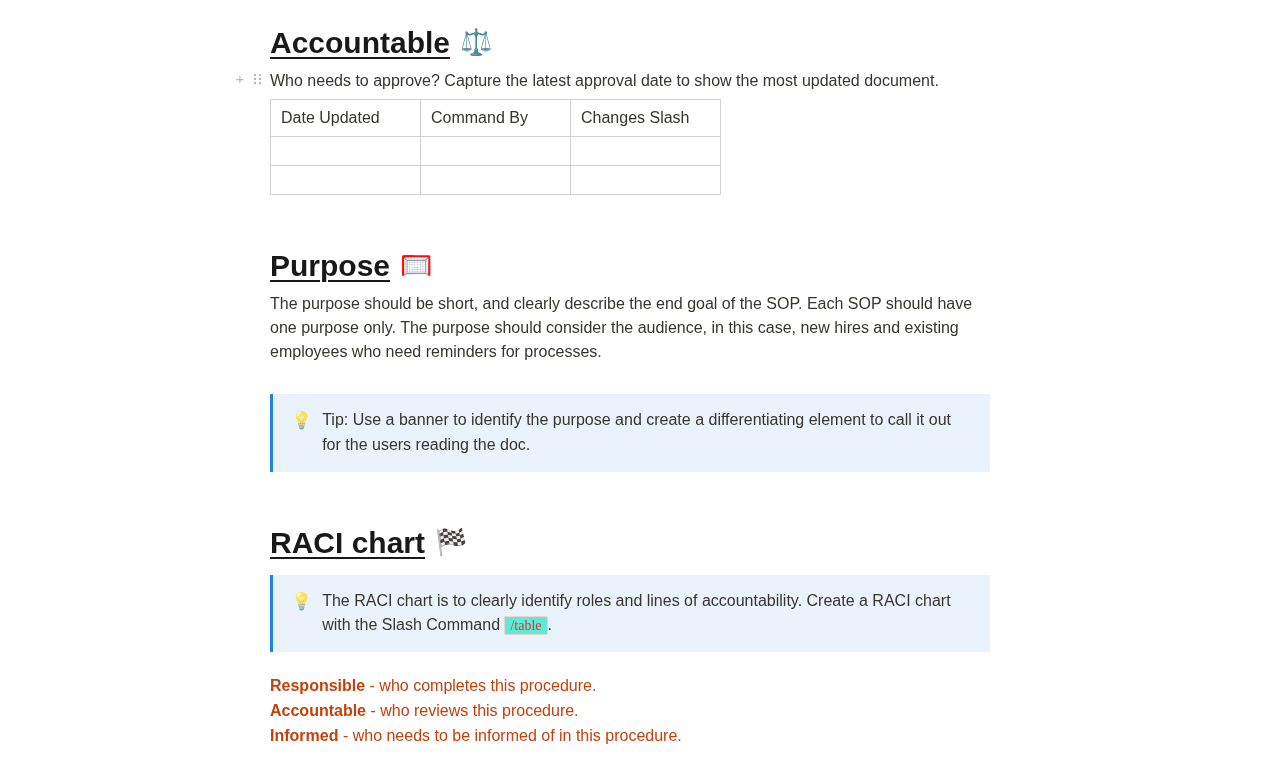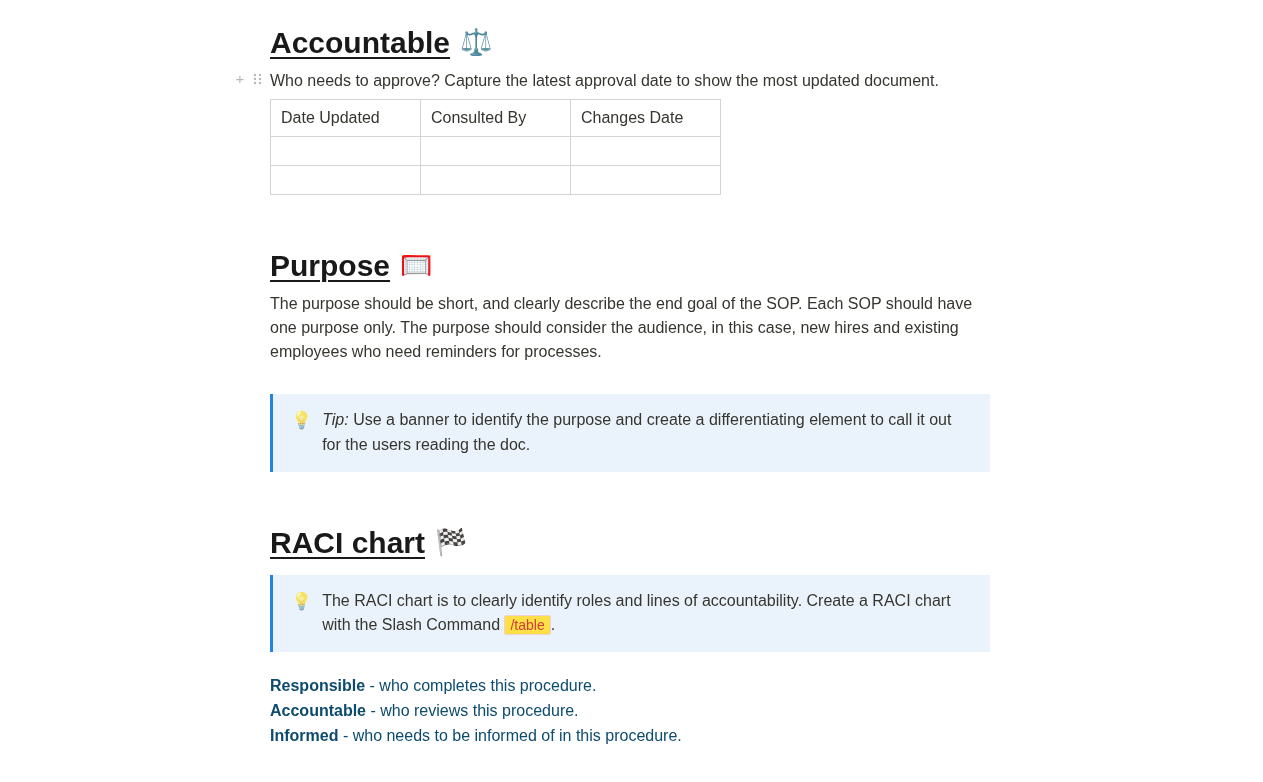--- a/index.html
+++ b/index.html
@@ -103,38 +103,37 @@
     .callout .bulb {
       flex-shrink: 0;
       font-size: 17px;
       opacity: 0.6;
     }
     .callout .callout-body {
       flex: 1;
       line-height: 1.55;
     }
     .tip-label {
-      font-style: italic;
       margin-top: 30px;
     }
     .code-inline {
-      background: #fde047;
+      background: #5eead4;
       border: 1px solid #f0d0d0;
       color: #cf3c3c;
-      font-family: Liberation Sans, sans-serif;
+      font-family: Liberation Serif, serif;
       font-size: 14px;
       padding: 1px 5px;
       border-radius: 3px;
     }
     .raci-list {
       margin-top: 22px;
     }
     .raci-list .raci-item {
       font-size: 16px;
-      color: #0c4a6e;
+      color: #c2410c;
       line-height: 1.55;
     }
     .raci-list .raci-item .term {
       font-weight: 700;
     }
   </style>
 </head>
 <body>
 
 <div class="page">
@@ -158,22 +157,22 @@
                 <circle cx="7" cy="10" r="1.2"></circle>
               </svg>
           </span>
         </div>
         <p class="body-text">Who needs to approve? Capture the latest approval date to show the most updated document.</p>
       </div>
       <table>
         <thead>
           <tr>
             <th class="col-1">Date Updated</th>
-            <th class="col-2">Consulted By</th>
-            <th class="col-3">Changes Date</th>
+            <th class="col-2">Command By</th>
+            <th class="col-3">Changes Slash</th>
           </tr>
         </thead>
         <tbody>
           <tr>
             <td></td>
             <td></td>
             <td></td>
           </tr>
           <tr>
             <td></td>

